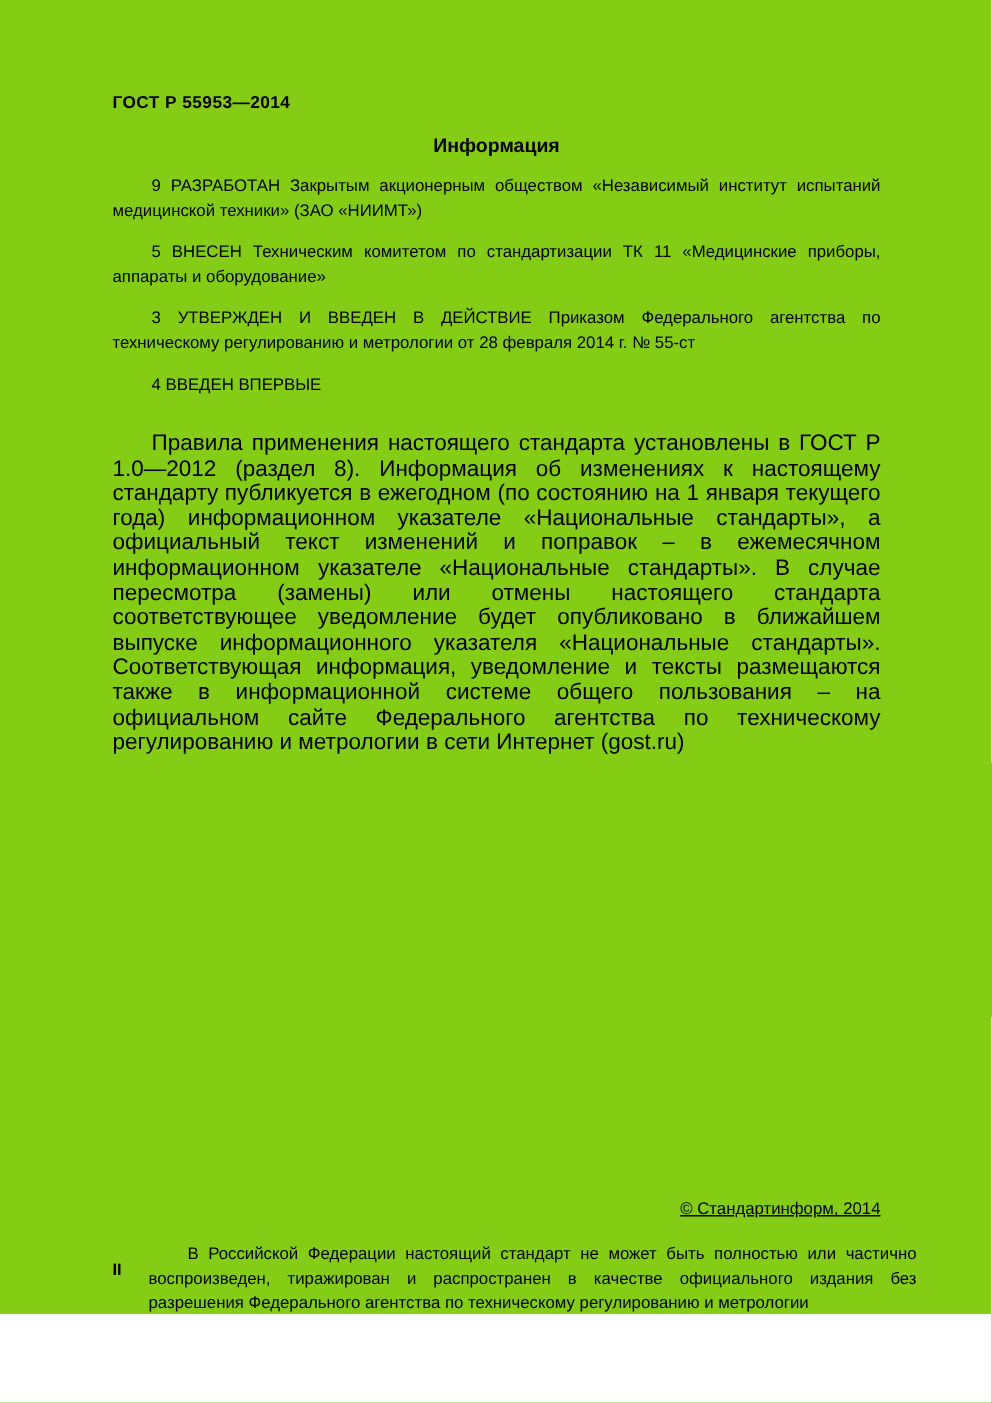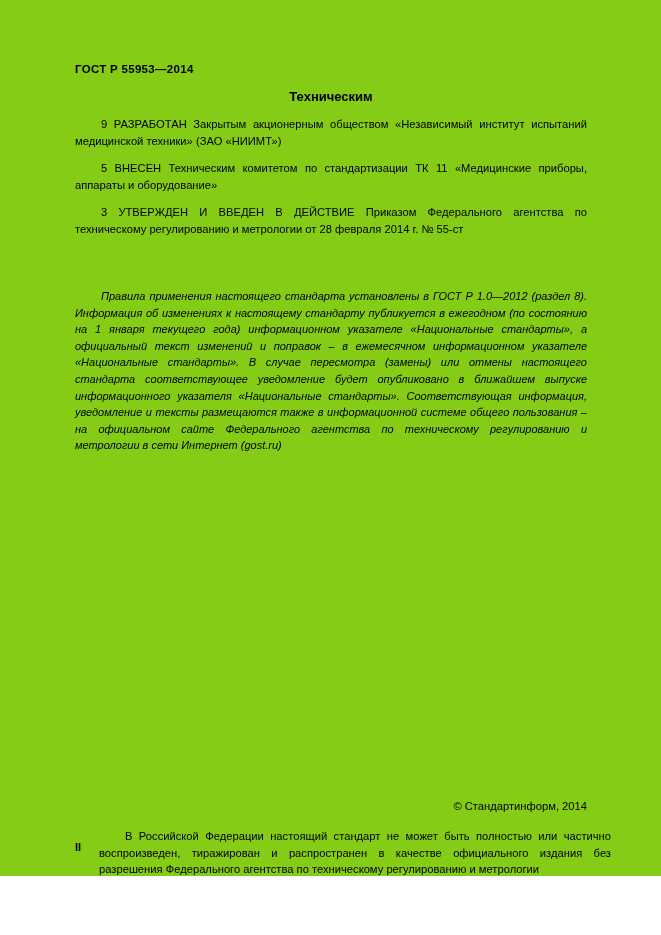--- a/index.html
+++ b/index.html
@@ -57,33 +57,33 @@
     margin-bottom: 11px;
   }
   .clause.last {
     margin-bottom: 0;
   }
   .note {
     position: absolute;
     top: 288px;
     left: 0;
     width: 512px;
-    font-size: 11px;
+    font-size: 15px;
     line-height: 16.6px;
-    font-style: italic;
     text-align: justify;
     text-indent: 26px;
   }
   .copyright {
     position: absolute;
     top: 800px;
     left: 0;
     width: 512px;
     text-align: right;
     font-size: 11.2px;
+    text-decoration: underline;
   }
   .footer-note {
     position: absolute;
     top: 828px;
     left: 0;
     width: 512px;
     font-size: 11.2px;
     line-height: 16.6px;
     text-align: justify;
     text-indent: 26px;
@@ -98,26 +98,27 @@
   }
 </style>
 </head>
 <body>
 
 <div class="page">
   <div class="content">
 
     <div class="doc-code">ГОСТ Р 55953—2014</div>
 
-    <div class="doc-title">Техническим</div>
+    <div class="doc-title">Информация</div>
 
     <div class="clauses">
       <div class="clause">9 РАЗРАБОТАН Закрытым акционерным обществом «Независимый институт испытаний медицинской техники» (ЗАО «НИИМТ»)</div>
       <div class="clause">5 ВНЕСЕН Техническим комитетом по стандартизации ТК 11 «Медицинские приборы, аппараты и оборудование»</div>
       <div class="clause">3 УТВЕРЖДЕН И ВВЕДЕН В ДЕЙСТВИЕ Приказом Федерального агентства по техническому регулированию и метрологии от 28 февраля 2014 г. № 55-ст</div>
+      <div class="clause last">4 ВВЕДЕН ВПЕРВЫЕ</div>
     </div>
 
     <div class="note">Правила применения настоящего стандарта установлены в ГОСТ Р 1.0—2012 (раздел 8). Информация об изменениях к настоящему стандарту публикуется в ежегодном (по состоянию на 1 января текущего года) информационном указателе «Национальные стандарты», а официальный текст изменений и поправок – в ежемесячном информационном указателе «Национальные стандарты». В случае пересмотра (замены) или отмены настоящего стандарта соответствующее уведомление будет опубликовано в ближайшем выпуске информационного указателя «Национальные стандарты». Соответствующая информация, уведомление и тексты размещаются также в информационной системе общего пользования – на официальном сайте Федерального агентства по техническому регулированию и метрологии в сети Интернет (gost.ru)</div>
 
     <div class="copyright">© Стандартинформ, 2014</div>
 
     <div class="footer-note">В Российской Федерации настоящий стандарт не может быть полностью или частично воспроизведен, тиражирован и распространен в качестве официального издания без разрешения Федерального агентства по техническому регулированию и метрологии</div>
 
     <div class="page-number">II</div>
 

